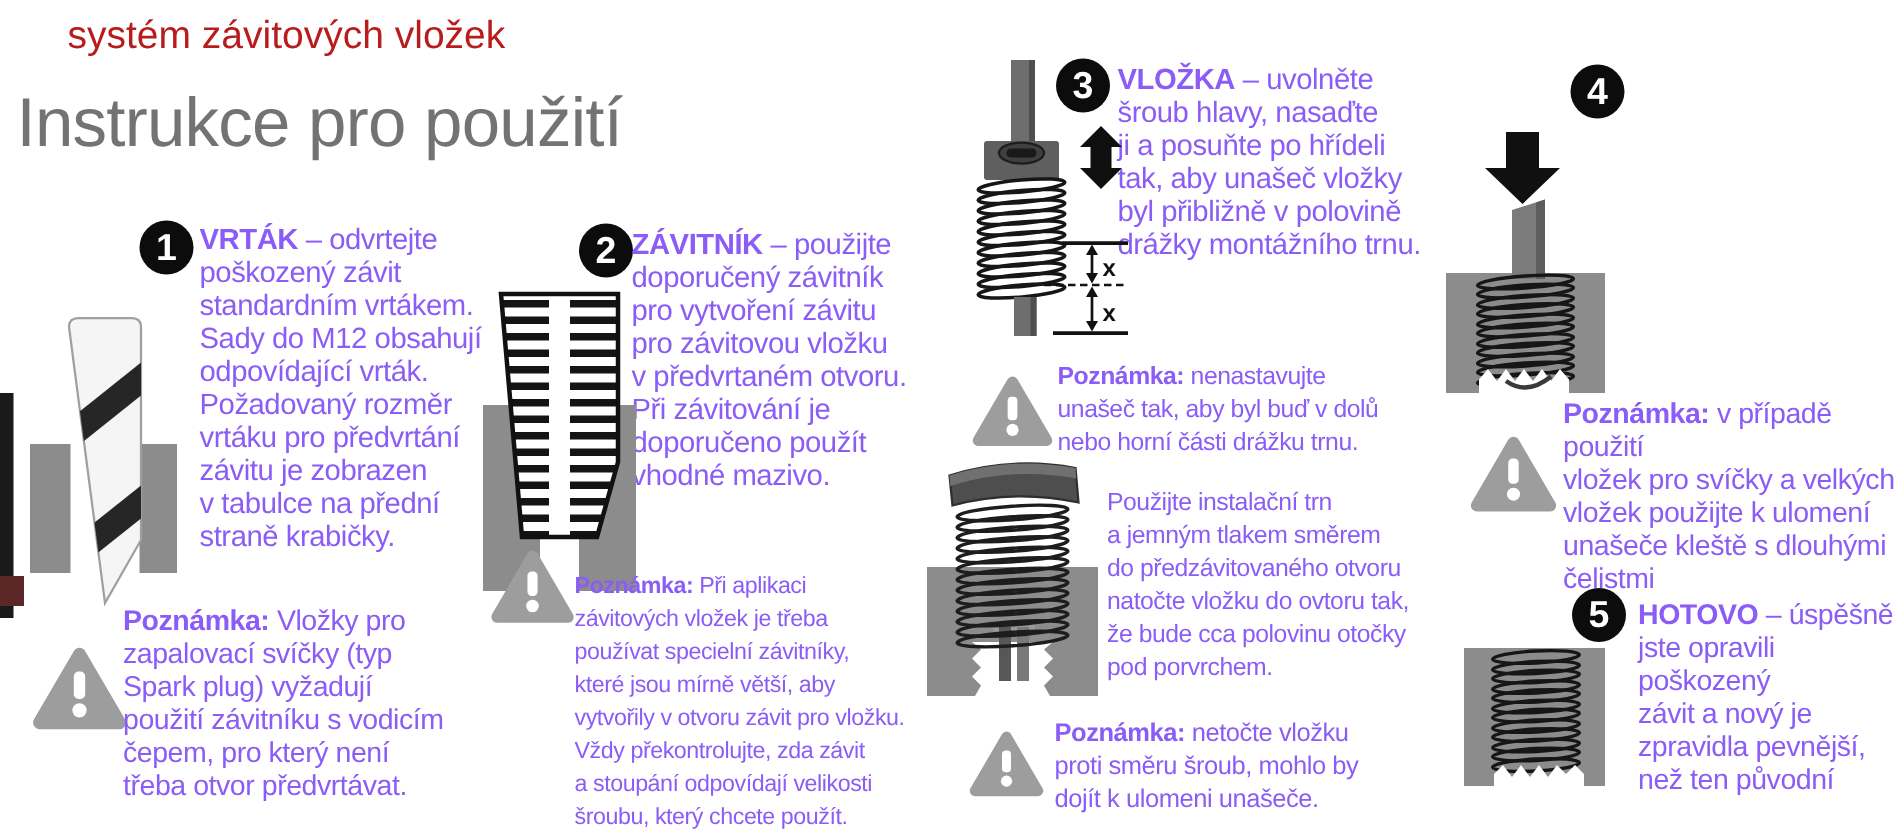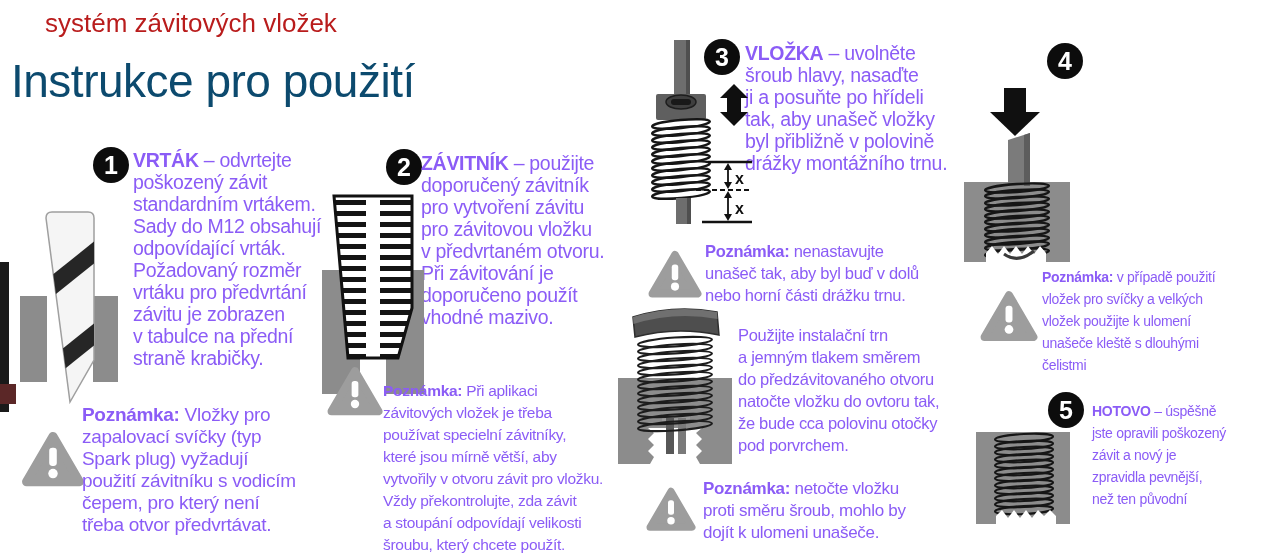--- a/index.html
+++ b/index.html
@@ -1,27 +1,27 @@
 <!DOCTYPE html>
 <html><head>
 <meta charset="utf-8">
 <style>
   *{margin:0;padding:0;box-sizing:border-box}
   html,body{background:#fff}
   body{font-family:"Liberation Sans","DejaVu Sans",sans-serif;color:#151515}
   .canvas{position:relative;width:1269px;height:557px;background:#fff;overflow:hidden}
   .abs{position:absolute}
   .kicker{position:absolute;left:45px;top:8px;font-size:26px;color:#b91c1c}
-  .title{position:absolute;left:11px;top:54px;font-size:46px;font-weight:400;color:#0c4a6e;letter-spacing:-0.5px}
+  .title{position:absolute;left:11px;top:54px;font-size:46px;font-weight:400;color:#737373;letter-spacing:-0.5px}
   .badge{position:absolute;width:36px;height:36px;border-radius:50%;background:#0c0c0c;color:#fff;
          font-weight:bold;font-size:25px;text-align:center;line-height:36px}
   .txt{position:absolute;white-space:pre-line;line-height:22px;letter-spacing:-0.3px;color:#8b5cf6}
   .txt b{font-weight:bold}
   .fs20{font-size:19.5px}.fs19{font-size:19px}.fs175{font-size:17.5px}.fs17{font-size:17px}
-  .fs165{font-size:16.5px}.fs16{font-size:14px}.fs155{font-size:15.5px}
+  .fs165{font-size:16.5px}.fs16{font-size:19px}.fs155{font-size:15.5px}
   svg{display:block}
   text{font-family:"Liberation Sans","DejaVu Sans",sans-serif}
 </style>
 </head>
 <body>
 
 <div class="canvas">
 
   <svg style="position:absolute;width:0;height:0" aria-hidden="true">
       <defs>

